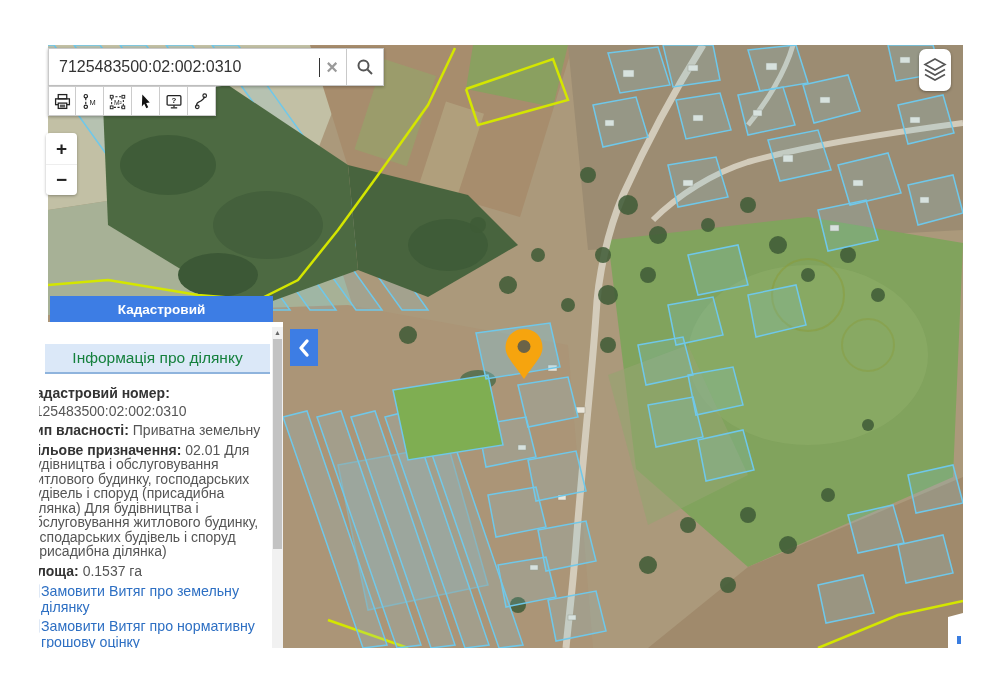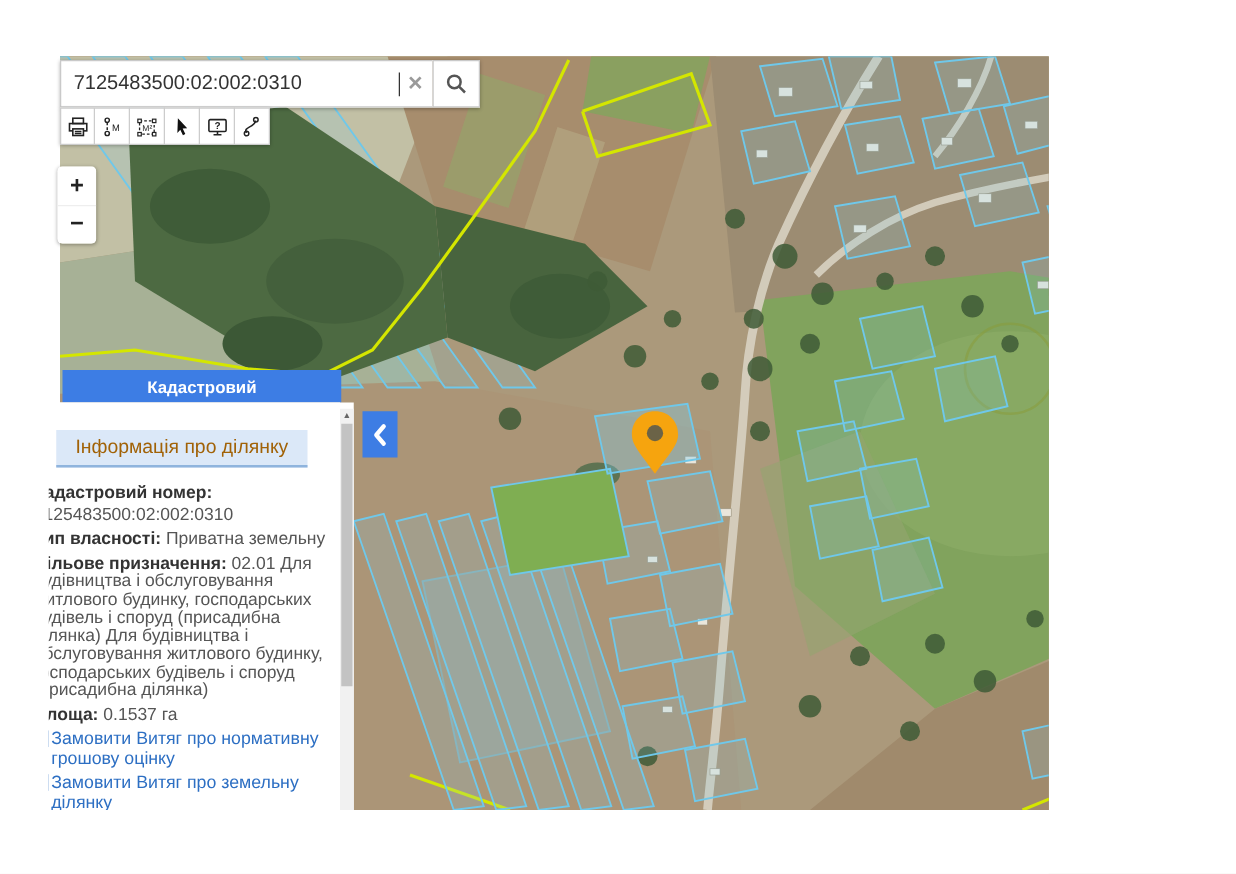--- a/index.html
+++ b/index.html
@@ -1,16 +1,16 @@
 <!DOCTYPE html>
 <html style="--accent-blue: #3d7de4; --link-blue: #2d6fc3; --parcel-stroke: #6fc8ea; --boundary-yellow: #d4e600; --marker-orange: #f6a40e;"><head>
 <meta charset="utf-8">
 <style>
   html,body{margin:0;padding:0;background:#fff;font-family:"Liberation Sans","DejaVu Sans",sans-serif;}
-  #stage{position:relative;width:839px;height:699px;background:#fff;overflow:hidden;}
+  #stage{position:relative;width:989px;height:699px;background:#fff;overflow:hidden;}
 
   
   #map{position:absolute;left:48px;top:45px;width:915px;height:603px;overflow:hidden;background:#ac9a7c;}
   #map svg{display:block}
   .parcel{fill:rgba(125,205,235,.17);stroke:var(--parcel-stroke);stroke-width:1.5;}
   .parcelF{fill:rgba(125,205,235,.34);stroke:var(--parcel-stroke);stroke-width:1.5;}
   .bound{fill:none;stroke:var(--boundary-yellow);stroke-width:2.5;}
   .road{fill:none;stroke:#d8d1c2;stroke-opacity:.9;}
   .tree{fill:#3e5a36;opacity:.85;}
   .bld{fill:#eae6db;stroke:#9b937f;stroke-width:.5;}
@@ -34,21 +34,21 @@
   #zoom-out{border-top:1px solid #eee;}
 
   
   #layers-btn{position:absolute;left:919px;top:49px;width:32px;height:42px;background:#fff;border-radius:7px;display:flex;align-items:center;justify-content:center;box-shadow:0 1px 3px rgba(0,0,0,.35);cursor:pointer;}
 
   
   #info-tab{position:absolute;left:50px;top:296px;width:223px;height:26px;background:var(--accent-blue);color:#fff;font-size:13.5px;font-weight:bold;display:flex;align-items:center;justify-content:center;cursor:pointer;}
   #panel-body{position:absolute;left:27px;top:322px;width:256px;height:326px;background:#fff;}
   #panel-clip{position:absolute;left:39px;top:322px;width:233px;height:326px;overflow:hidden;background:#fff;}
   #panel-inner{margin-left:-12px;width:245px;}
-  #section-title{margin:22px 0 12px 18px;width:201px;background:#dbe8f8;border-bottom:2px solid #8fb4dd;color:#a16207;font-size:15.5px;text-align:center;padding:5px 0;}
+  #section-title{margin:22px 0 12px 18px;width:201px;background:#dbe8f8;border-bottom:2px solid #8fb4dd;color:#15803d;font-size:15.5px;text-align:center;padding:5px 12px;}
   #panel-inner p{margin:0 0 5px 0;font-size:14px;line-height:14.5px;color:#555;}
   #panel-inner p b{color:#333;}
   b.blk{display:block;margin-bottom:3px;}
   .linkrow{display:flex;align-items:flex-start;margin:0 0 3px 0;font-size:14.2px;line-height:16px;color:var(--link-blue);cursor:pointer;}
   .linkrow .licon{flex:0 0 14px;margin-top:1px;}
 
   
   #pscroll{position:absolute;left:272px;top:327px;width:11px;height:321px;background:#f1f1f1;}
   #pscroll .arr{width:11px;height:11px;font-size:7px;color:#666;text-align:center;line-height:11px;}
   #pthumb{position:absolute;left:1px;top:12px;width:9px;height:210px;background:#c3c3c3;}
@@ -319,30 +319,30 @@
         <b>Площа:</b> <span>0.1537 га</span>
       </p>
 
       <div class="linkrow">
         <svg class="licon" width="11" height="14" viewBox="0 0 11 14">
           <rect x="1" y="1" width="9" height="12" fill="none" stroke="#2d6fc3" stroke-width="1.3"></rect>
           <line x1="3" y1="4.5" x2="8" y2="4.5" stroke="#2d6fc3" stroke-width="1"></line>
           <line x1="3" y1="7" x2="8" y2="7" stroke="#2d6fc3" stroke-width="1"></line>
           <line x1="3" y1="9.5" x2="8" y2="9.5" stroke="#2d6fc3" stroke-width="1"></line>
         </svg>
-        <span>Замовити Витяг про нормативну грошову оцінку</span>
+        <span>Замовити Витяг про земельну ділянку</span>
       </div>
       <div class="linkrow">
         <svg class="licon" width="11" height="14" viewBox="0 0 11 14">
           <rect x="1" y="1" width="9" height="12" fill="none" stroke="#2d6fc3" stroke-width="1.3"></rect>
           <line x1="3" y1="4.5" x2="8" y2="4.5" stroke="#2d6fc3" stroke-width="1"></line>
           <line x1="3" y1="7" x2="8" y2="7" stroke="#2d6fc3" stroke-width="1"></line>
           <line x1="3" y1="9.5" x2="8" y2="9.5" stroke="#2d6fc3" stroke-width="1"></line>
         </svg>
-        <span>Замовити Витяг про земельну ділянку</span>
+        <span>Замовити Витяг про нормативну грошову оцінку</span>
       </div>
 
     </div>
   </div>
 
   <div id="pscroll">
     <div class="arr">▲</div>
     <div id="pthumb"></div>
   </div>
 

